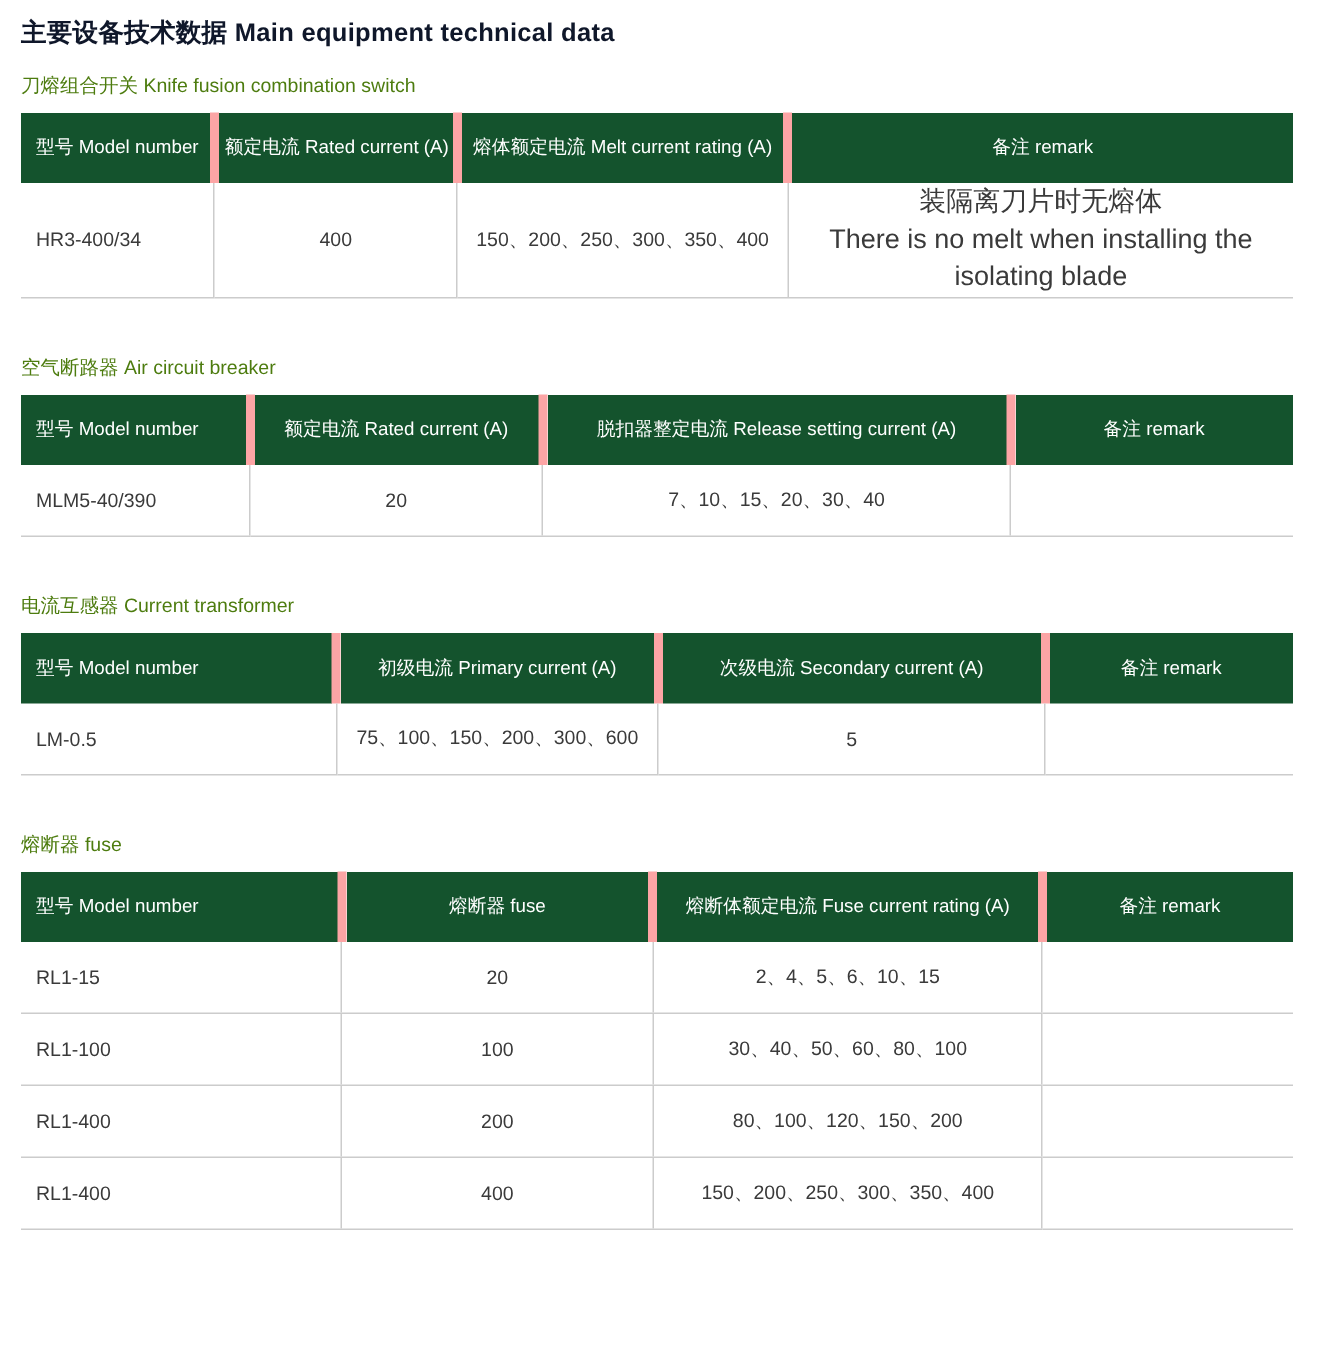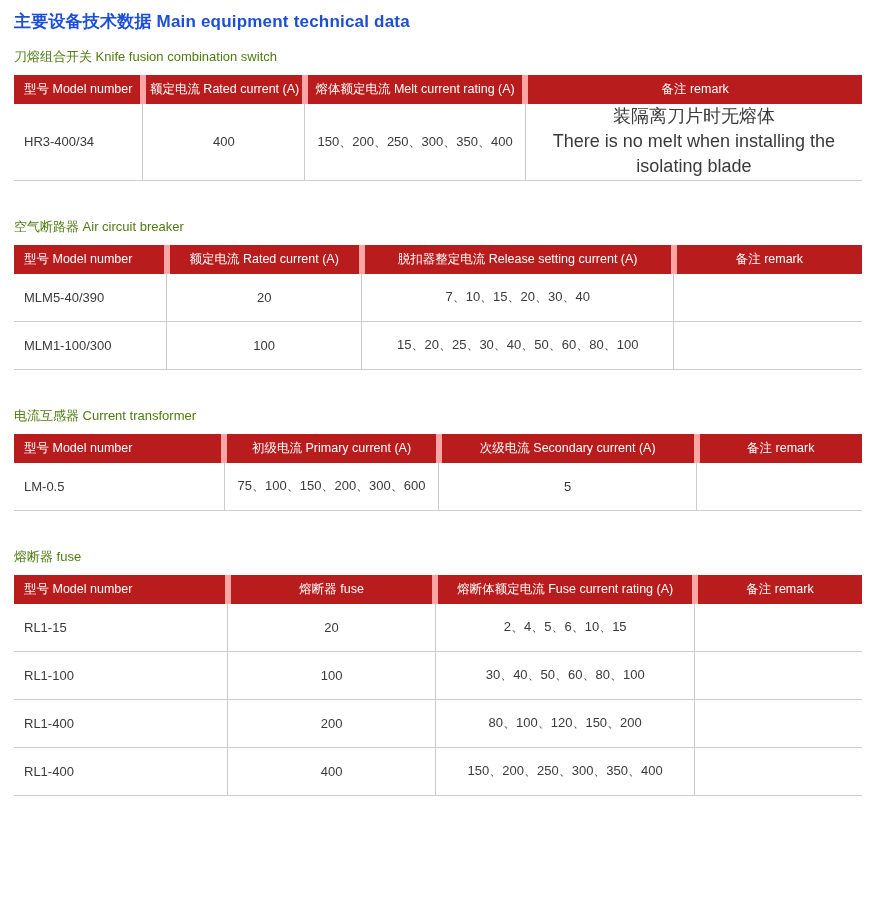--- a/index.html
+++ b/index.html
@@ -7,45 +7,45 @@
     width: 878px;
     font-family: "Liberation Sans", "DejaVu Sans", sans-serif;
     color: #3a3a3a;
     -webkit-font-smoothing: antialiased;
   }
   .wrap { padding: 8px 16px 6px 14px; }
 
   .page-title {
     font-size: 17px;
     font-weight: bold;
-    color: #1d4ed8;
+    color: #0f172a;
     margin: 2px 0 15px 0;
     letter-spacing: 0.2px;
   }
 
   .section { margin-bottom: 37px; }
   .section:last-child { margin-bottom: 8px; }
 
   .section-label {
     font-size: 13px;
     color: #4d7c0f;
     margin: 0 0 9px 0;
   }
 
   table {
     width: 100%;
     border-collapse: collapse;
     table-layout: fixed;
   }
   th {
-    background: #b91c1c;
+    background: #14532d;
     color: #ffffff;
     font-weight: normal;
     font-size: 12.5px;
-    height: 29px;
+    height: 47px;
     text-align: center;
     padding: 0 4px;
     overflow: hidden;
     white-space: nowrap;
   }
   th + th { border-left: 6px solid #fca5a5; margin-top: 41px; }
   td {
     font-size: 13px;
     color: #3a3a3a;
     height: 47px;
@@ -123,26 +123,20 @@
           <th>备注 remark</th>
         </tr>
       </thead>
       <tbody>
         <tr>
           <td class="al">MLM5-40/390</td>
           <td>20</td>
           <td>7、10、15、20、30、40</td>
           <td></td>
         </tr>
-        <tr>
-          <td class="al">MLM1-100/300</td>
-          <td>100</td>
-          <td>15、20、25、30、40、50、60、80、100</td>
-          <td></td>
-        </tr>
       </tbody>
     </table>
   </div>
 
   <div class="section">
     <div class="section-label">电流互感器  Current transformer</div>
     <table class="t3">
       <colgroup>
           <col class="c1">
           <col class="c2">

